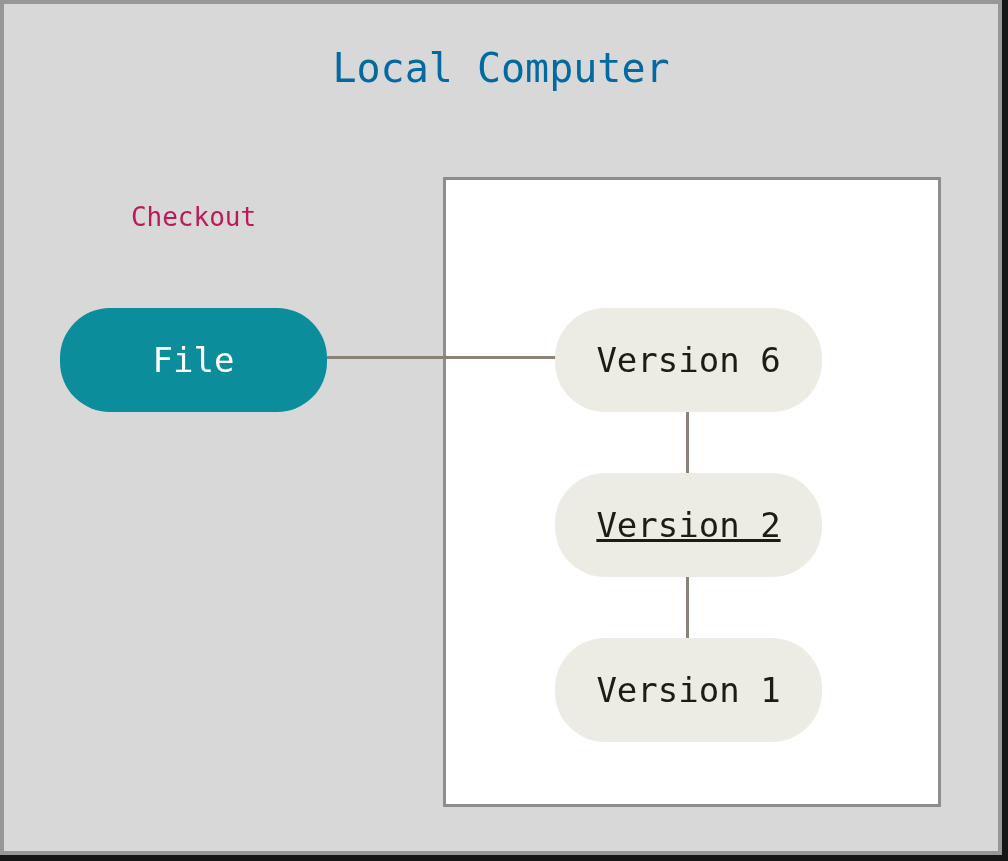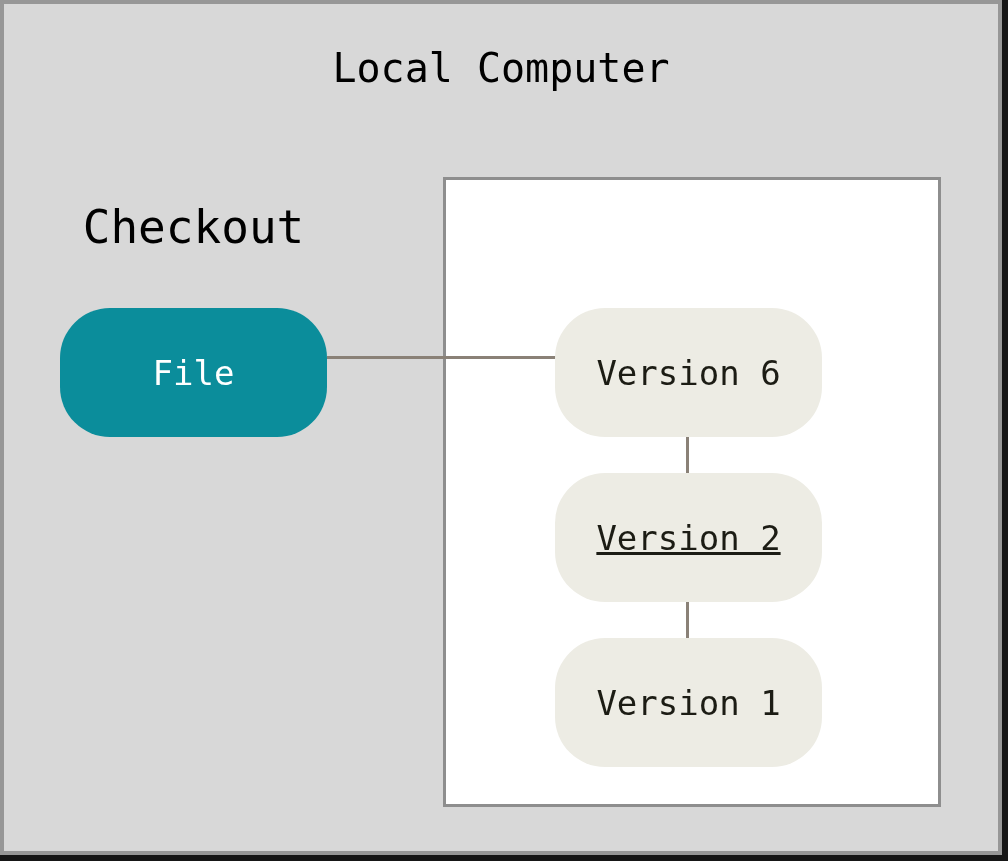--- a/index.html
+++ b/index.html
@@ -24,30 +24,30 @@
     box-shadow: inset 0 0 0 4px #979797;
   }
   .page-title {
     position: absolute;
     left: 0;
     top: 48px;
     width: 1002px;
     text-align: center;
     font-size: 40px;
     line-height: 1;
-    color: #000000;
+    color: #0369a1;
     letter-spacing: 0px;
     white-space: pre;
   }
   .section-label {
     position: absolute;
     text-align: center;
-    font-size: 46px;
+    font-size: 26px;
     line-height: 1;
-    color: #000000;
+    color: #be185d;
     white-space: pre;
   }
   .checkout-label {
     left: 60px;
     top: 204px;
     width: 267px;
   }
   .db-title {
     left: 443px;
     top: 204px;
@@ -83,21 +83,21 @@
   }
   .conn-v2 {
     left: 686px;
     top: 573px;
     width: 3px;
     height: 66px;
   }
   .pill {
     position: absolute;
     width: 267px;
-    height: 129px;
+    height: 104px;
     border-radius: 50px;
     display: flex;
     align-items: center;
     justify-content: center;
     font-size: 34px;
     line-height: 1;
     white-space: pre;
     z-index: 3;
   }
   .file-pill {

